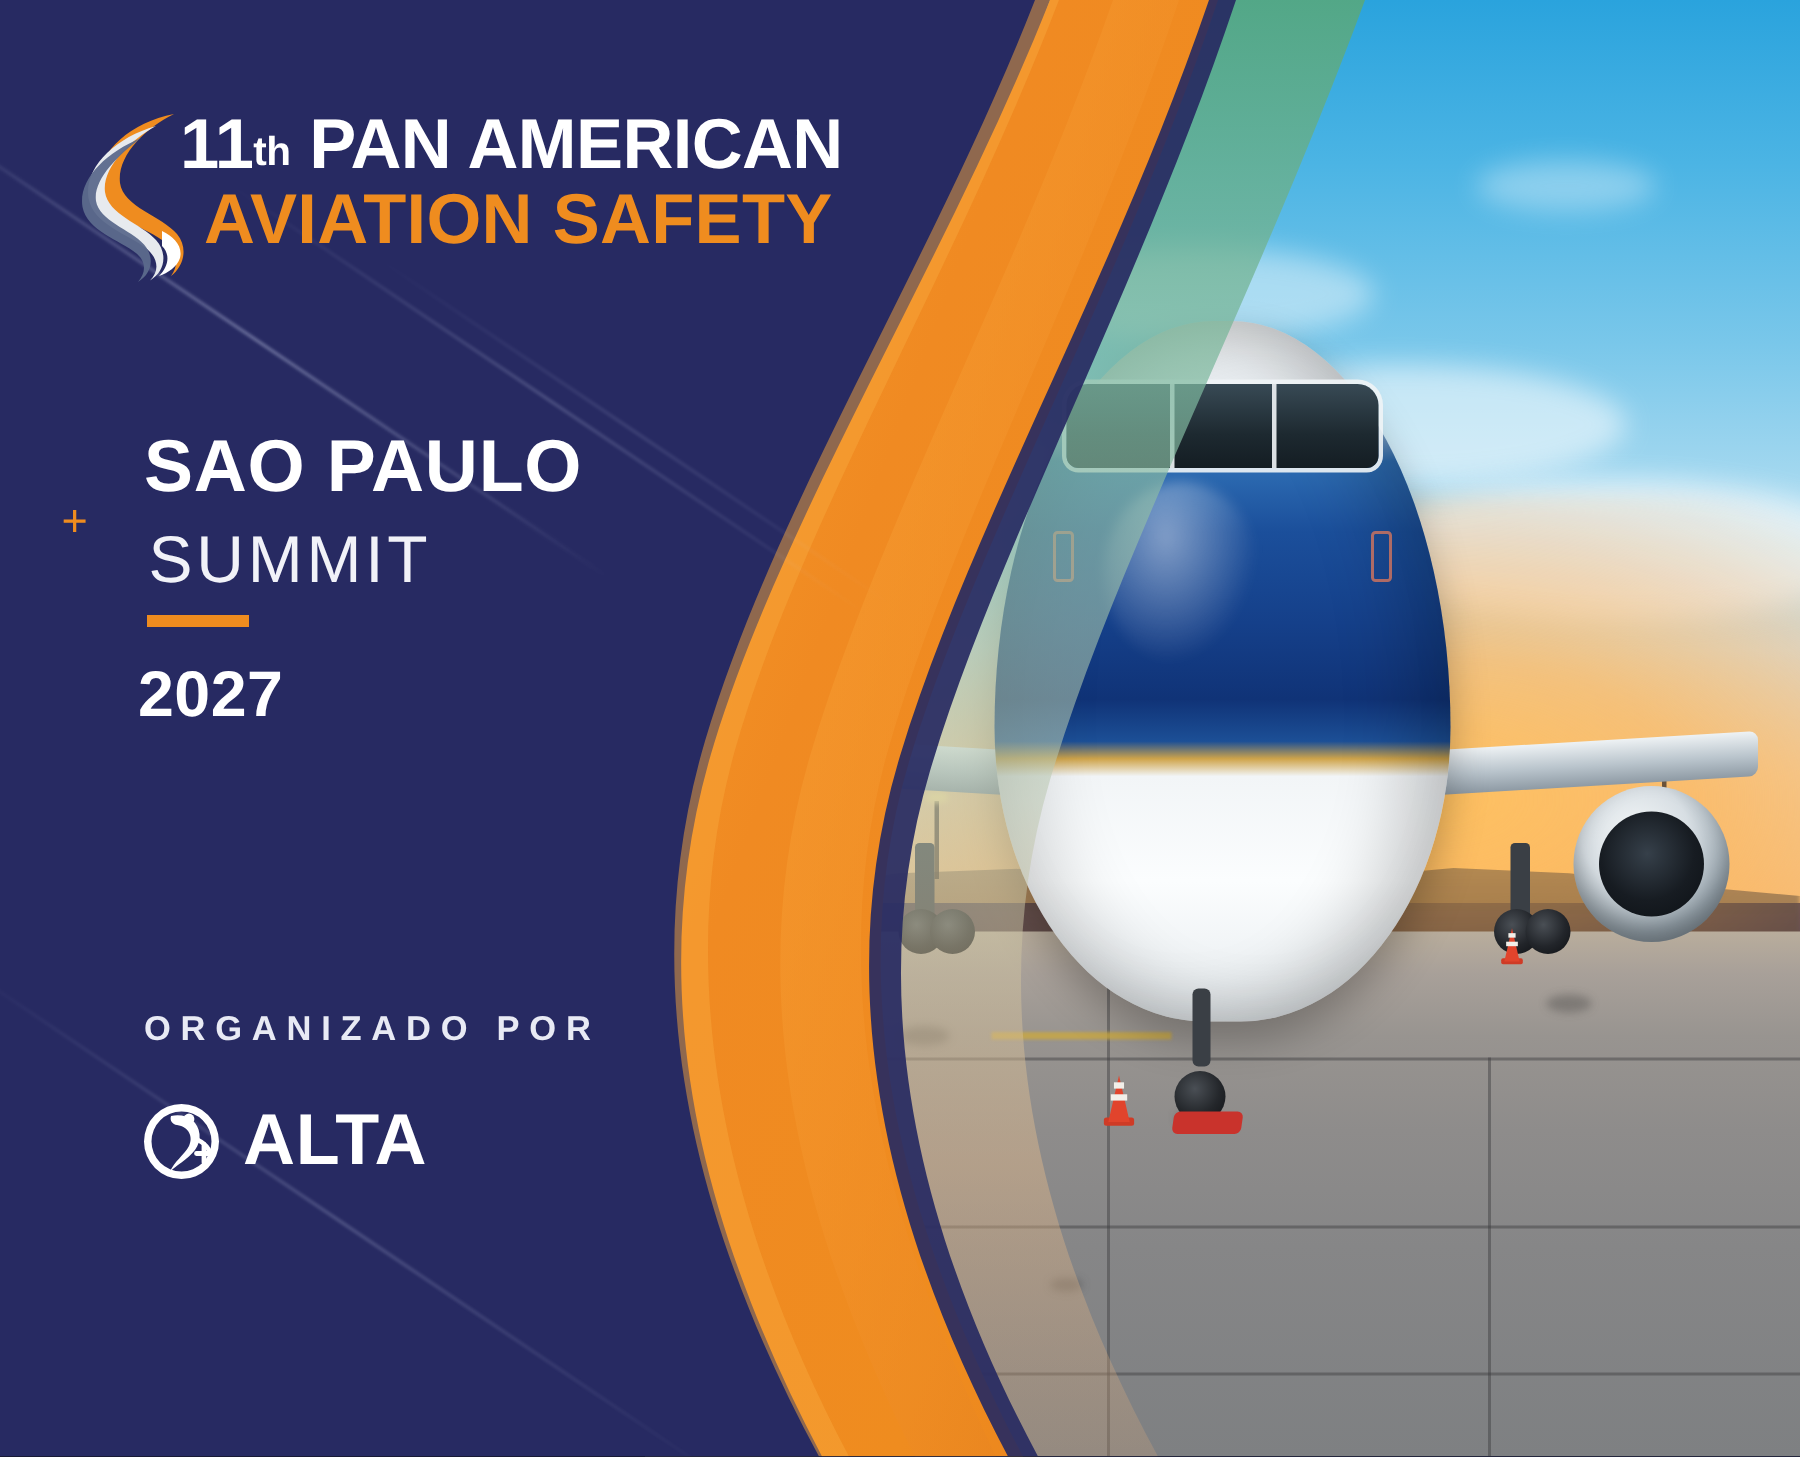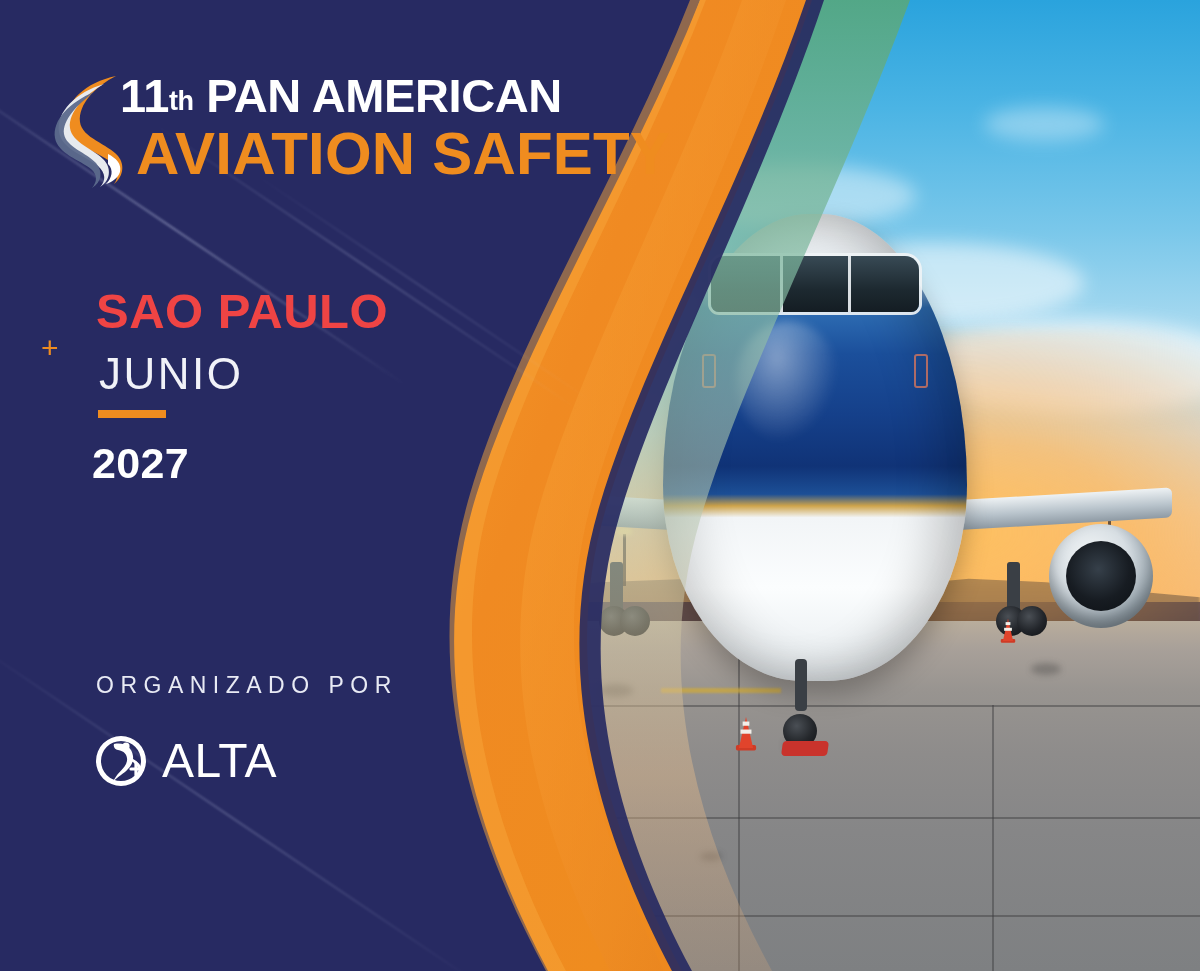--- a/index.html
+++ b/index.html
@@ -242,34 +242,34 @@
 
   .title-block{
     position:absolute; left:120px; top:72px; width:560px;
   }
   .line1{
     font-size:47px; font-weight:700; color:#ffffff;
     letter-spacing:-.4px; line-height:1.0; white-space:nowrap;
   }
   .line1 .ord{ font-size:27px; font-weight:700; vertical-align:2px; }
   .line2, .line3{
-    font-size:60px; font-weight:700; color:#ef8c1f;
+    font-size:47px; font-weight:700; color:#ef8c1f;
     letter-spacing:.2px; line-height:1.17; white-space:nowrap;
   }
   .line2{ padding-left:16px; }
   .line3{ padding-left:16px; }
 
   .plus{
     position:absolute; left:41px; top:333px;
     color:#ef8c1f; font-size:30px; font-weight:400; line-height:1;
   }
 
   .city{
     position:absolute; left:96px; top:287px;
-    font-size:49px; font-weight:700; color:#ef4444;
+    font-size:49px; font-weight:700; color:#ffffff;
     letter-spacing:.5px; line-height:1; white-space:nowrap;
   }
   .country{
     position:absolute; left:99px; top:352px;
     font-size:44px; font-weight:300; color:#f1f2f8;
     letter-spacing:2.5px; line-height:1; white-space:nowrap;
   }
   .rule{
     position:absolute; left:98px; top:410px;
     width:68px; height:8px; background:#ef8c1f;
@@ -280,29 +280,29 @@
     letter-spacing:.3px; line-height:1;
   }
   .dates{
     position:absolute; left:92px; top:494px;
     font-size:43px; font-weight:700; color:#ffffff;
     letter-spacing:.3px; line-height:1; white-space:nowrap;
   }
 
   .org-label{
     position:absolute; left:96px; top:674px;
-    font-size:23px; font-weight:400; color:#e8eaf4;
+    font-size:23px; font-weight:700; color:#e8eaf4;
     letter-spacing:6.5px; line-height:1; white-space:nowrap;
   }
   .org-logo{
     position:absolute; left:90px; top:730px;
     display:flex; align-items:center; gap:6px;
   }
   .org-name{
-    font-size:48px; font-weight:400; color:#ffffff;
+    font-size:48px; font-weight:700; color:#ffffff;
     letter-spacing:.5px; line-height:1;
   }
 </style>
 </head>
 <body>
 
 <div id="poster">
 
   <div class="photo">
     <div class="sky"></div>
@@ -467,21 +467,21 @@
       </svg>
     </div>
 
     <div class="title-block">
       <div class="line1"><span>11</span><span class="ord">th</span><span> PAN AMERICAN</span></div>
       <div class="line2">AVIATION SAFETY</div>
     </div>
 
     <div class="plus">+</div>
     <div class="city">SAO PAULO</div>
-    <div class="country">JUNIO</div>
+    <div class="country">SUMMIT</div>
     <div class="rule"></div>
 
     <div class="year">2027</div>
 
     <div class="org-label">ORGANIZADO POR</div>
     <div class="org-logo">
       <svg width="66" height="62" viewBox="0 0 66 62" xmlns="http://www.w3.org/2000/svg">
         <path d="M31,6 A25,25 0 1,0 31,56 A25,25 0 1,0 31,6 Z
                  M31,11 A20,20 0 1,1 31,51 A20,20 0 1,1 31,11 Z" fill="#ffffff"></path>
         <path d="M24,14 C34,12 42,17 43,26 C44,34 38,40 31,45

